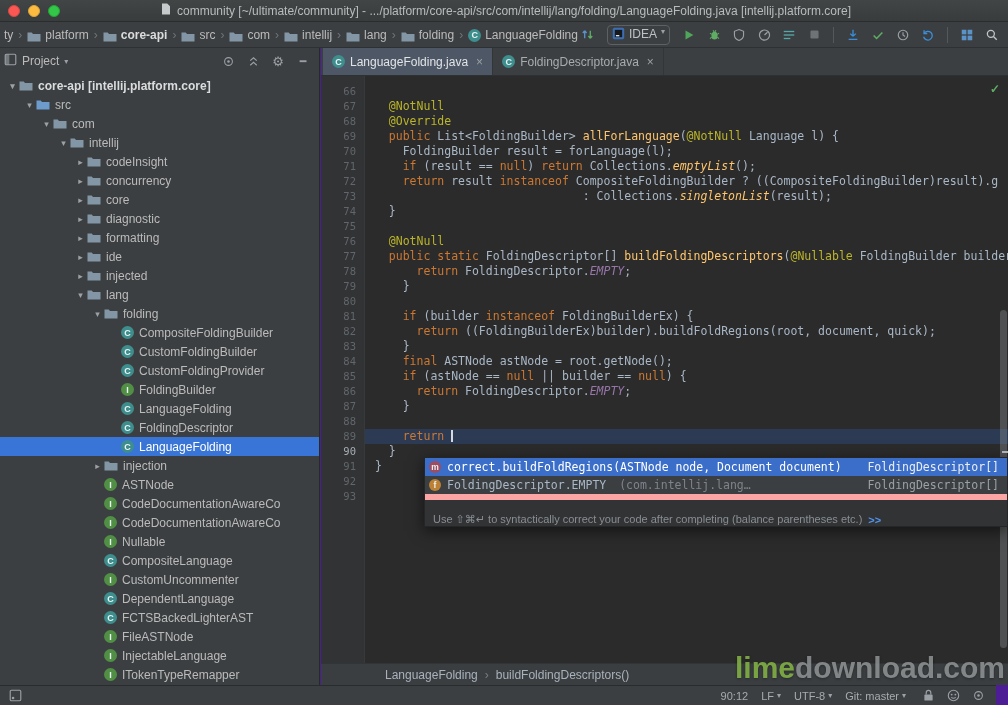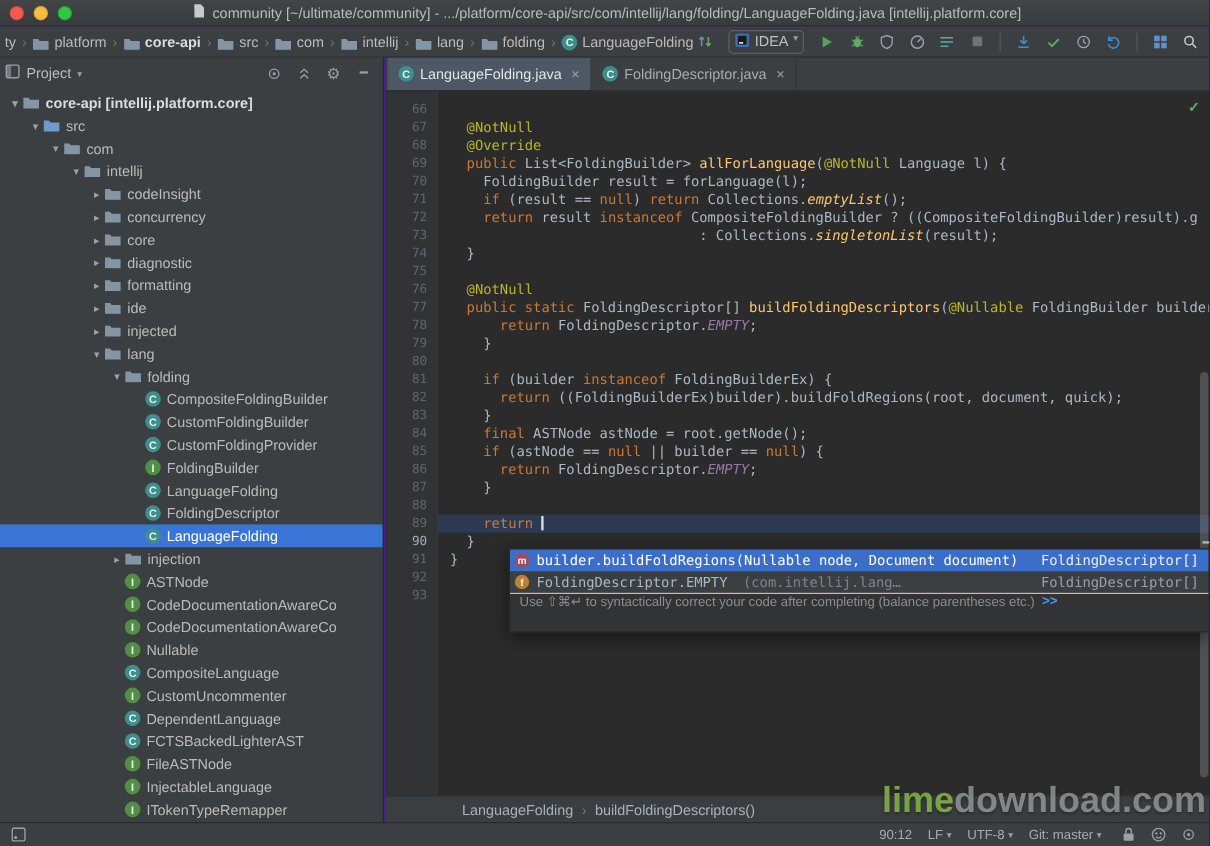--- a/index.html
+++ b/index.html
@@ -57,27 +57,27 @@
 .smark{position:absolute;right:0;top:403px;width:6px;height:2px;background:#C8CCD4;opacity:.85}
 
 .popup{position:absolute;left:103px;top:409px;right:0;background:#3C3F41;border:1px solid #242627;box-shadow:0 4px 14px rgba(0,0,0,.55);z-index:5}
 .prow{height:18px;display:flex;align-items:center;gap:6px;padding:0 8px 0 4px;font-family:"DejaVu Sans Mono",monospace;font-size:11.5px;color:#A9B7C6}
 .prow.sel{background:#3B6EC9;color:#FFF}
 .prow.sel .ptype,.prow.sel .ploc{color:#E8EDF5}
 .prow .circ{width:12px;height:12px;font-size:8.5px}
 .pname{white-space:pre}
 .ploc{color:#7F848A;white-space:pre}
 .ptype{margin-left:auto;color:#9AA0A6;white-space:pre;padding-left:10px}
-.phint{height:32px;background:#313335;border-top:1px solid #fca5a5;display:flex;align-items:flex-start;padding:0 8px;font-size:11px;color:#8A8E92}
+.phint{height:32px;background:#313335;border-top:6px solid #fca5a5;display:flex;align-items:flex-end;padding:0 8px;font-size:11px;color:#8A8E92}
 .phint .link{color:#5394EC;margin-left:6px;font-weight:bold;cursor:default}
 
 .crumbbar{position:absolute;left:0;right:0;bottom:0;height:22px;background:#3B3E40;border-top:1px solid #323537;display:flex;align-items:center;gap:7px;padding-left:64px;font-size:12px;color:#A9B2BC}
 .bsep{color:#787D81}
 
-.statusbar{position:absolute;left:0;right:0;bottom:0;height:20px;background:#3C3F41;border-top:1px solid #292C2D;display:flex;align-items:center;font-size:11px;color:#A7ABAE;padding:0 10px 0 7px}
+.statusbar{position:absolute;left:0;right:12px;bottom:0;height:20px;background:#3C3F41;border-top:1px solid #292C2D;display:flex;align-items:center;font-size:11px;color:#A7ABAE;padding:0 10px 0 7px}
 .sb-right{margin-left:auto;display:flex;align-items:center;gap:14px}
 .sb-items{display:inline-flex;gap:13px;align-items:center}
 .sb-item{display:inline-flex;align-items:center;gap:3px;cursor:default}
 .sb-icons{display:inline-flex;gap:9px;align-items:center}
 
 .watermark{position:absolute;top:651px;right:3px;font-size:30px;font-weight:bold;letter-spacing:0;z-index:8;text-shadow:0 1px 3px rgba(0,0,0,.35);pointer-events:none;white-space:nowrap}
 .wm-green{color:rgba(141,194,73,.8)}
 .wm-gray{color:rgba(160,164,166,.75)}
 </style>
 </head>
@@ -605,21 +605,21 @@
           <div class="cl"></div>
         </div>
     </div>
     <span class="inspect">✓</span>
     <div class="sthumb"></div>
     <div class="smark"></div>
     <div class="popup">
       <div>
           <div class="prow sel">
             <span class="circ" style="background: rgb(158, 77, 97);">m</span>
-            <span class="pname">builder.buildFoldRegions(Nullable node, Document document)</span>
+            <span class="pname">correct.buildFoldRegions(ASTNode node, Document document)</span>
             <span class="ptype">FoldingDescriptor[]</span>
           </div>
           <div class="prow">
             <span class="circ" style="background: rgb(189, 129, 54);">f</span>
             <span class="pname">FoldingDescriptor.EMPTY</span>
             <span class="ploc"> (com.intellij.lang…</span>
             <span class="ptype">FoldingDescriptor[]</span>
           </div>
         </div>
       <div class="phint">

